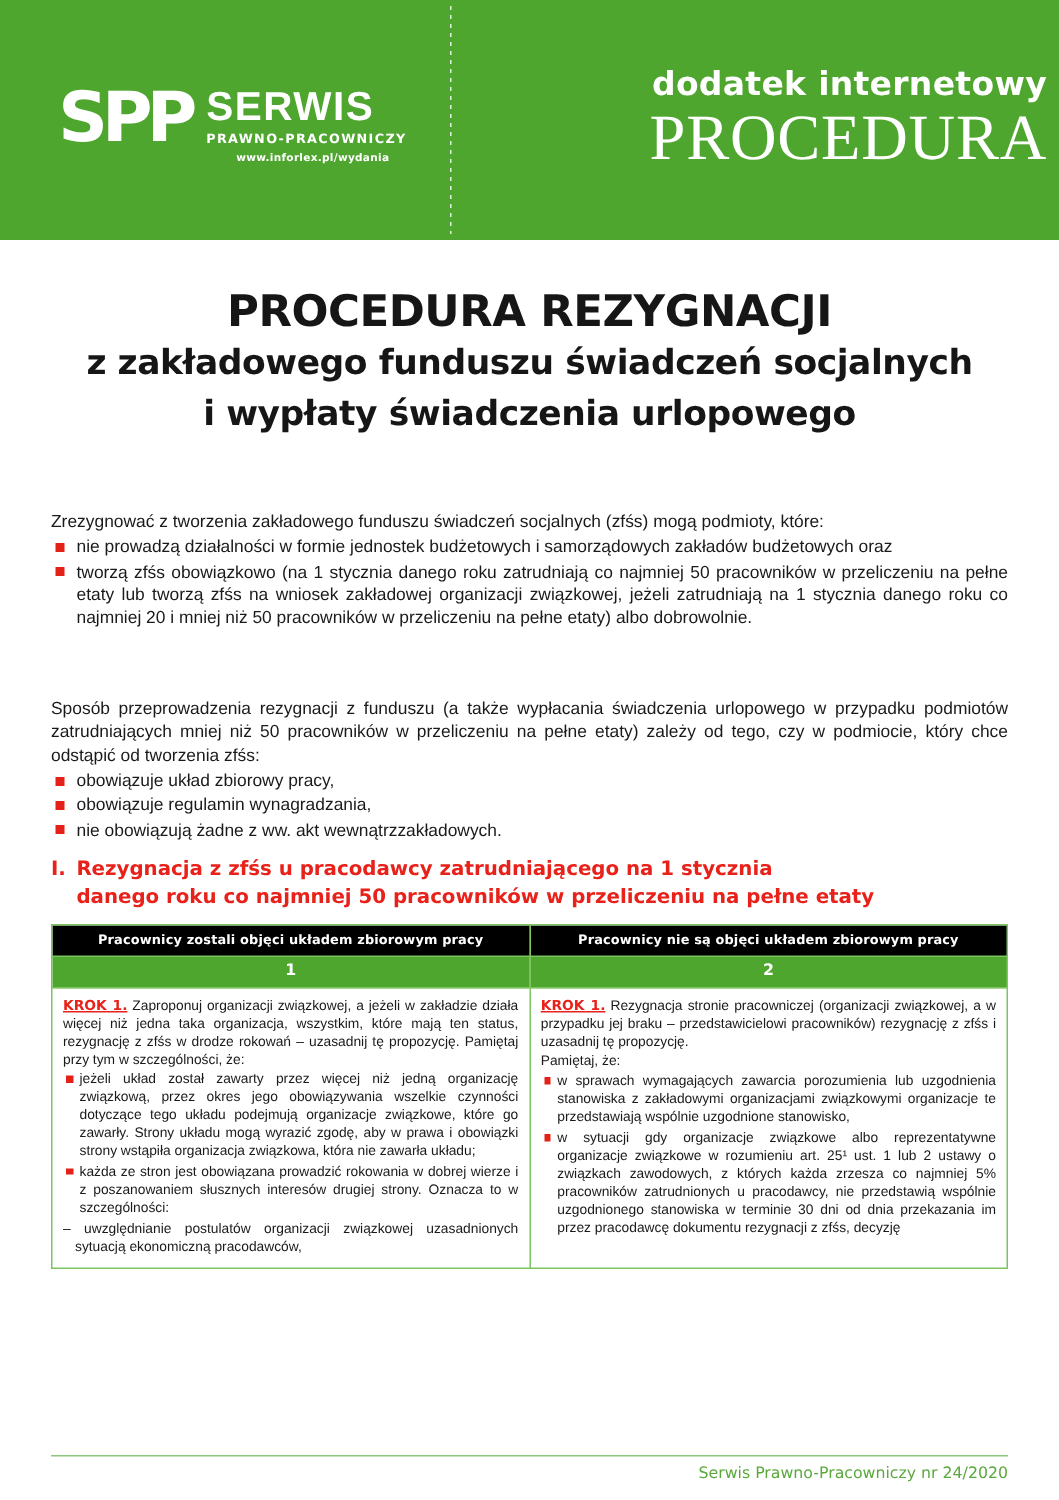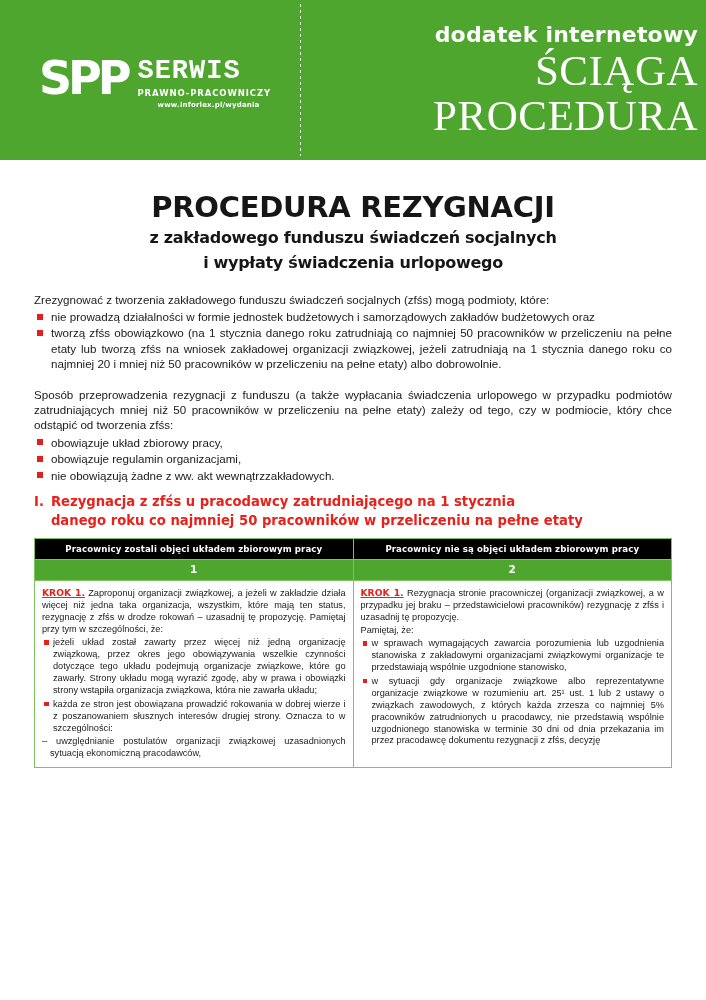--- a/index.html
+++ b/index.html
@@ -50,21 +50,21 @@
     color:#ffffff;
     letter-spacing:-4px;
     line-height:0.95;
     position:relative;
     top:6px;
   }
   .logo-text { display:flex; flex-direction:column; padding-top:6px; }
   .logo-serwis {
     color:#ffffff; font-weight:bold; font-size:27px;
     letter-spacing:1px; line-height:1.05;
-    font-family:Liberation Mono, monospace;
+    font-family:Liberation Sans, sans-serif;
   }
   .logo-sub {
     color:#ffffff; font-size:8.5px; font-weight:bold;
     letter-spacing:0.9px; margin-top:2px;
     font-family:"DejaVu Sans", sans-serif;
   }
   .logo-url {
     color:#ffffff; font-size:7px; font-weight:bold;
     letter-spacing:0.2px; margin-top:3px;
     font-family:"DejaVu Sans", sans-serif;
@@ -83,29 +83,30 @@
 
   
   .titleblock { text-align:center; padding:30px 30px 8px 30px; }
   .title-main {
     font-family:"DejaVu Sans", sans-serif;
     font-weight:bold; font-size:29px; letter-spacing:-0.3px;
     color:#161616;
   }
   .title-sub {
     font-family:"DejaVu Sans", sans-serif;
-    font-weight:bold; font-size:16px; line-height:1.3;
+    font-weight:bold; font-size:23px; line-height:1.3;
     color:#161616; margin-top:4px; letter-spacing:-0.3px;
   }
 
   
   .body-area { padding:10px 34px 0 34px; }
   p.para {
     font-size:11.6px; line-height:1.33; text-align:justify;
     margin-bottom:2px;
+    margin-top:30px;
   }
   ul.sq { list-style:none; margin:1px 0 6px 0; }
   ul.sq > li {
     position:relative; padding-left:17px;
     font-size:11.6px; line-height:1.33; text-align:justify;
     margin-bottom:1px;
   }
   ul.sq > li:before {
     content:""; position:absolute; left:3px; top:4.5px;
     width:6px; height:6px; background:#e32119;
@@ -192,21 +193,20 @@
         <div class="logo-text">
           <div class="logo-serwis">SERWIS</div>
           <div class="logo-sub">PRAWNO-PRACOWNICZY</div>
           <div class="logo-url">www.inforlex.pl/wydania</div>
         </div>
       </div>
     </div>
     <div class="banner-divider"></div>
     <div class="banner-right">
       <div class="kicker">dodatek internetowy</div>
-      <div class="bigtitle">ŚCIĄGA</div>
       <div class="bigtitle">PROCEDURA</div>
     </div>
   </div>
 
   <div class="titleblock">
     <div class="title-main">PROCEDURA REZYGNACJI</div>
     <div class="title-sub">z zakładowego funduszu świadczeń socjalnych</div>
     <div class="title-sub">i wypłaty świadczenia urlopowego</div>
   </div>
 
@@ -216,21 +216,21 @@
     <ul class="sq">
       <li>nie prowadzą działalności w formie jednostek budżetowych i samorządowych zakładów budżetowych oraz</li>
       <li>tworzą zfśs obowiązkowo (na 1 stycznia danego roku zatrudniają co najmniej 50 pracowników w przeliczeniu na pełne etaty lub tworzą zfśs na wniosek zakładowej organizacji związkowej, jeżeli zatrudniają na 1 stycznia danego roku co najmniej 20 i mniej niż 50 pracowników w przeliczeniu na pełne etaty) albo dobrowolnie.</li>
     </ul>
 
     <div class="gap"></div>
 
     <p class="para">Sposób przeprowadzenia rezygnacji z funduszu (a także wypłacania świadczenia urlopowego w przypadku podmiotów zatrudniających mniej niż 50 pracowników w przeliczeniu na pełne etaty) zależy od tego, czy w podmiocie, który chce odstąpić od tworzenia zfśs:</p>
     <ul class="sq">
       <li>obowiązuje układ zbiorowy pracy,</li>
-      <li>obowiązuje regulamin organizacjami,</li>
+      <li>obowiązuje regulamin wynagradzania,</li>
       <li>nie obowiązują żadne z ww. akt wewnątrzzakładowych.</li>
     </ul>
   </div>
 
   <div class="section-head">
     <span class="num">I.</span>
     <span class="txt">
       <span>Rezygnacja z zfśs u pracodawcy zatrudniającego na 1 stycznia</span><br>
       <span>danego roku co najmniej 50 pracowników w przeliczeniu na pełne etaty</span>
     </span>
@@ -267,14 +267,18 @@
               <li>w sprawach wymagających zawarcia porozumienia lub uzgodnienia stanowiska z zakładowymi organizacjami związkowymi organizacje te przedstawiają wspólnie uzgodnione stanowisko,</li>
               <li>w sytuacji gdy organizacje związkowe albo reprezentatywne organizacje związkowe w rozumieniu art. 25¹ ust. 1 lub 2 ustawy o związkach zawodowych, z których każda zrzesza co najmniej 5% pracowników zatrudnionych u pracodawcy, nie przedstawią wspólnie uzgodnionego stanowiska w terminie 30 dni od dnia przekazania im przez pracodawcę dokumentu rezygnacji z zfśs, decyzję</li>
             </ul>
           </td>
 
         </tr>
       </tbody>
     </table>
   </div>
 
+  <div class="footer">
+    <div class="rule"></div>
+    <div class="ftext">Serwis Prawno-Pracowniczy nr 24/2020</div>
+  </div>
 
 </div>
 
 </body></html>

